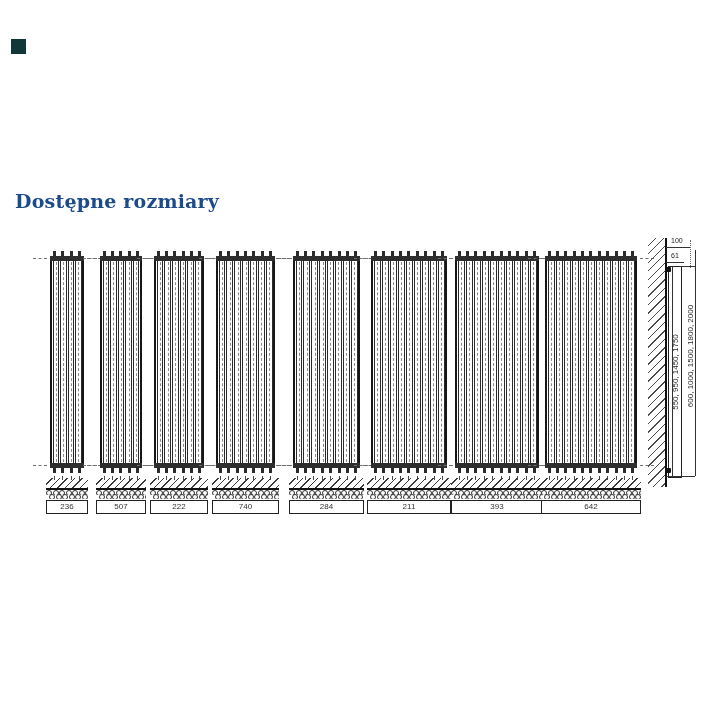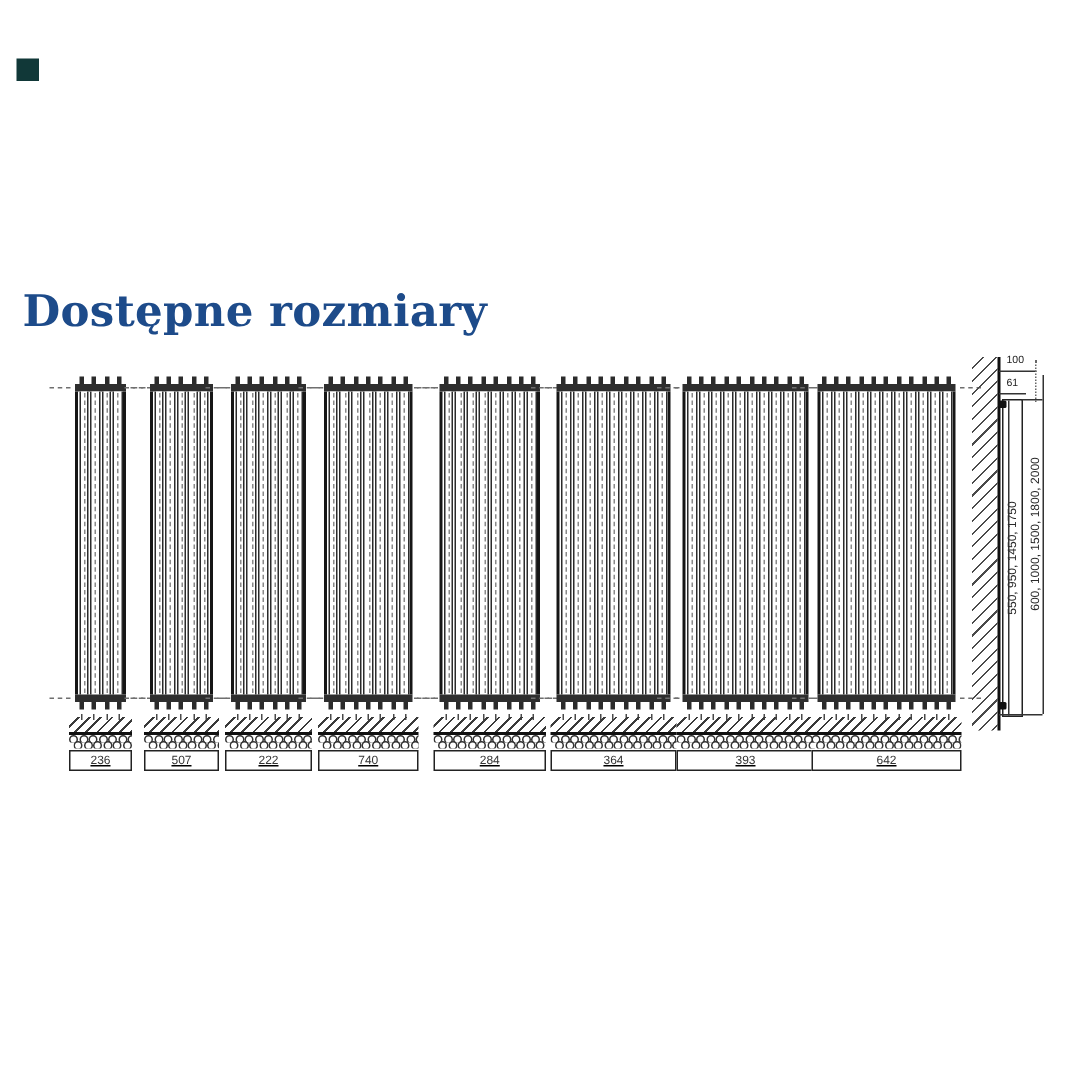--- a/index.html
+++ b/index.html
@@ -1,34 +1,34 @@
 <!DOCTYPE html>
 <html><head>
 <meta charset="utf-8">
 <style>
   html,body{margin:0;padding:0;background:#fff;}
   .canvas{position:relative;width:720px;height:720px;background:#ffffff;overflow:hidden;
           font-family:"Liberation Sans",sans-serif;}
   .corner-marker{position:absolute;left:11px;top:39px;width:15px;height:15px;}
   .page-title{position:absolute;left:15px;top:190px;font-family:"DejaVu Serif",serif;
-              font-weight:bold;font-size:29px;letter-spacing:0.2px;}
+              font-weight:bold;font-size:19px;letter-spacing:0.2px;}
   
   .radiator{position:absolute;}
   .nub-row{display:flex;justify-content:space-around;height:5px;}
   .nub{width:3px;height:5px;background:#2b2b2b;}
   .hdr{position:relative;height:5px;background:#2e2e2e;}
   .cl{position:absolute;top:2px;width:14px;border-top:1px dashed #6f6f6f;}
   .cl.left{left:-17px;} .cl.right{right:-17px;}
   .tubes{display:flex;height:202px;border-left:2px solid #161616;border-right:2px solid #161616;}
   .tube{flex:1;position:relative;border-left:1px solid #2b2b2b;border-right:1px solid #2b2b2b;margin:0 0.5px;background:#fff;}
   .tube-dash{position:absolute;left:50%;top:1px;bottom:1px;width:0;border-left:1px dashed #8a8a8a;}
   .tick-row{display:flex;justify-content:space-around;height:5px;margin-top:3px;}
   .tick{width:1px;height:4px;background:#4a4a4a;}
   
-  .section{position:absolute;text-decoration:underline;}
+  .section{position:absolute;}
   .hatch{height:10px;background:repeating-linear-gradient(135deg,transparent 0 4px,#3a3a3a 4px 5.3px);
          border-bottom:2px solid #111;}
   .scallop-row{display:flex;height:5px;overflow:hidden;}
   .scallop-row.second{margin-top:-1px;margin-left:3px;}
   .circ{flex:0 0 4px;height:4px;border:1px solid #333;border-radius:50%;margin-right:0.5px;background:#fff;}
   .dim-box{margin-top:1px;height:12px;border:1.5px solid #222;font-size:8px;line-height:11px;
            text-align:center;color:#333;background:#fff;}
   
   .sv-wall{position:absolute;left:648px;top:238px;width:17px;height:249px;
            background:repeating-linear-gradient(135deg,transparent 0 5px,#4a4a4a 5px 6px);
@@ -553,21 +553,21 @@
           <div class="circ"></div>
           <div class="circ"></div>
           <div class="circ"></div>
           <div class="circ"></div>
           <div class="circ"></div>
           <div class="circ"></div>
           <div class="circ"></div>
           <div class="circ"></div>
           <div class="circ"></div>
         </div>
-        <div class="dim-box">364</div>
+        <div class="dim-box">211</div>
       </div>
       <div class="radiator" style="left: 455px; top: 251px; width: 84px;">
         <div class="nub-row">
           <div class="nub"></div>
           <div class="nub"></div>
           <div class="nub"></div>
           <div class="nub"></div>
           <div class="nub"></div>
           <div class="nub"></div>
           <div class="nub"></div>

